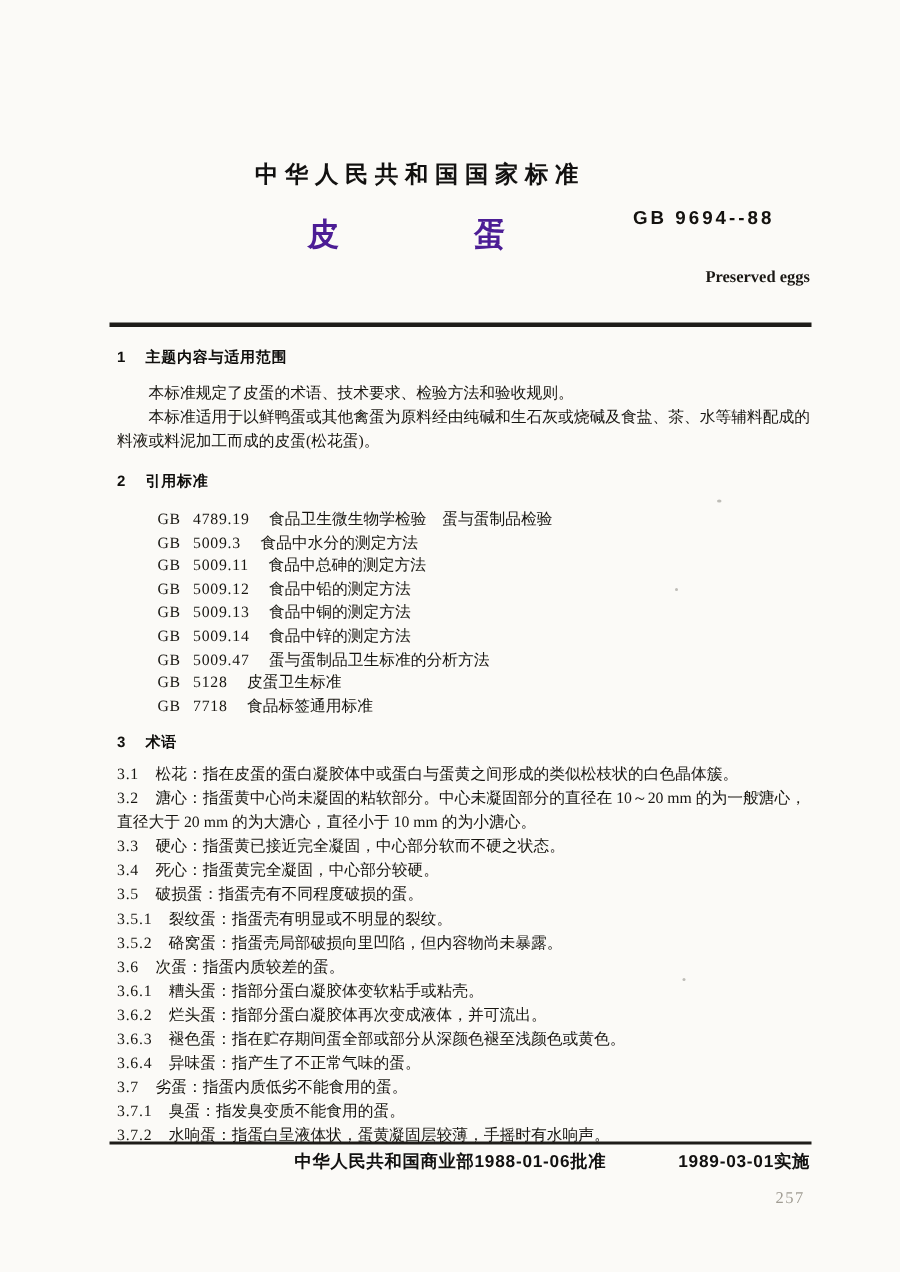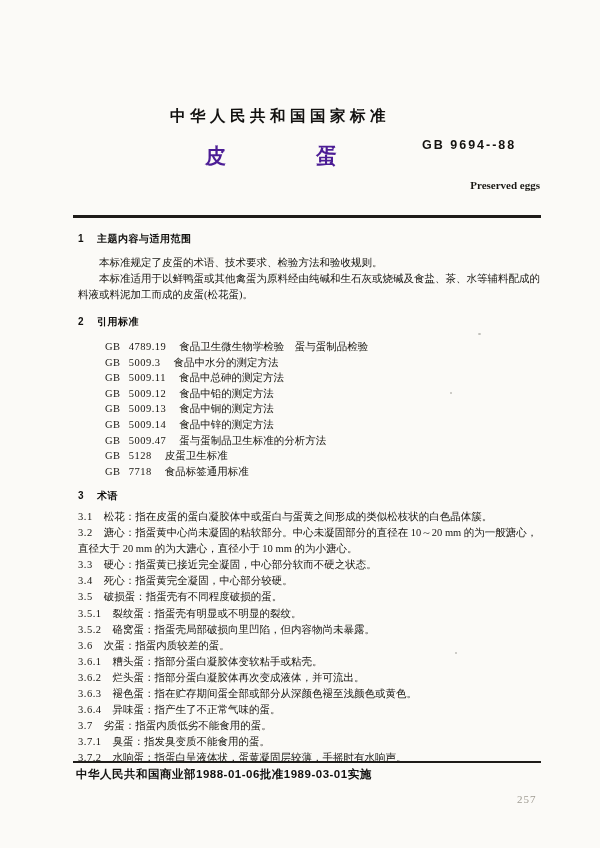--- a/index.html
+++ b/index.html
@@ -120,26 +120,27 @@
   .term { line-height: 16.1px; }
   .tnum { margin-right: 11px; letter-spacing: 0.5px; }
 
   
   .footer-row {
     position: absolute;
     top: 767px;
     left: 76px;
     width: 464px;
     display: flex;
-    justify-content: flex-start;
+    justify-content: flex-end;
     font-family: "Liberation Sans", "DejaVu Sans", sans-serif;
     font-weight: bold;
     font-size: 11.5px;
     letter-spacing: 0.5px;
     color: #121110;
+    gap: 48px;
   }
   .page-num {
     position: absolute;
     top: 793px;
     left: 517px;
     font-size: 11px;
     letter-spacing: 1px;
     color: #a09c93;
     filter: blur(0.3px);
   }

